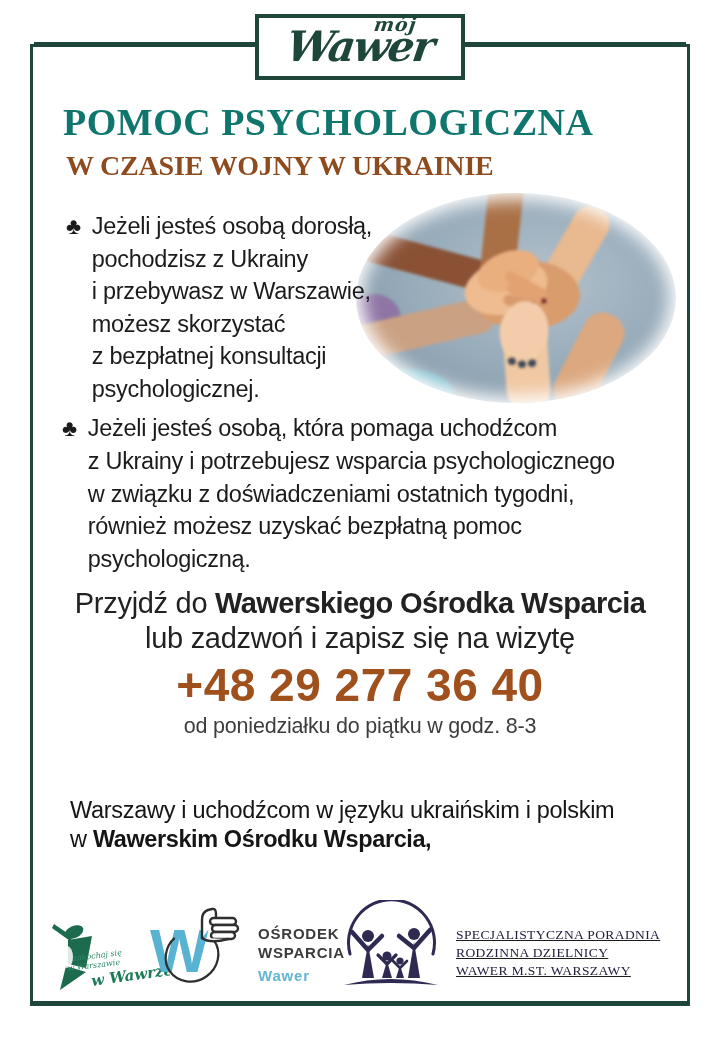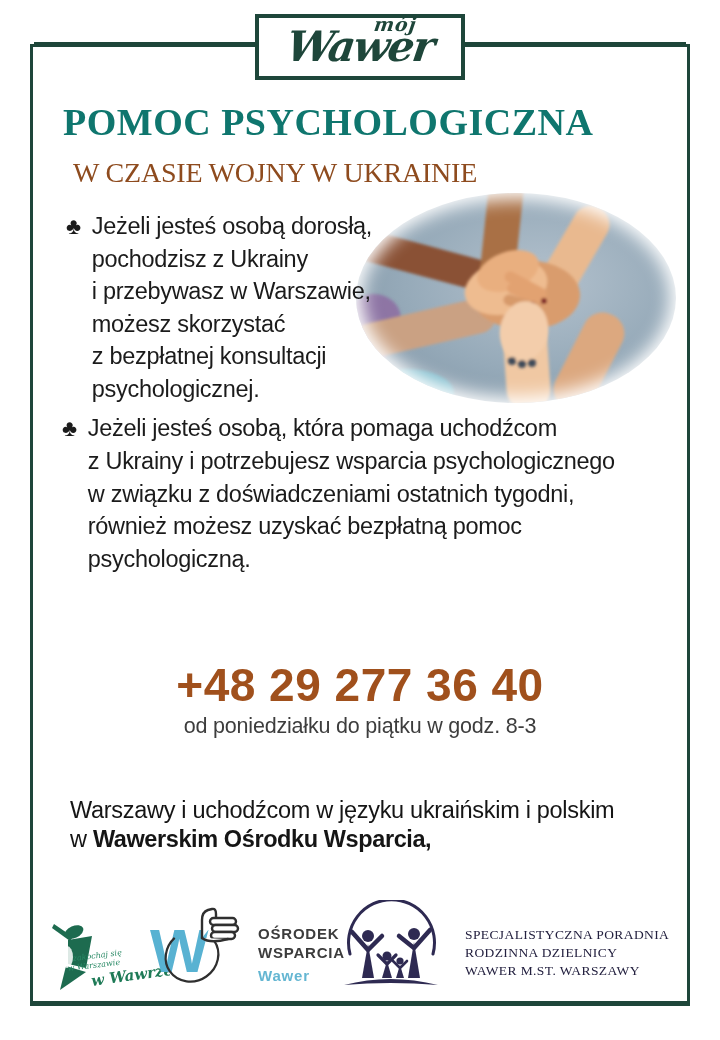--- a/index.html
+++ b/index.html
@@ -27,22 +27,22 @@
     font-family:"DejaVu Serif",serif;font-style:italic;font-weight:bold;
     font-size:42px;letter-spacing:-2px;
   }
   
   .title{
     position:absolute;left:63px;top:100px;margin:0;
     font-family:"Liberation Serif",serif;font-weight:bold;font-size:38px;
     color:#0f766e;letter-spacing:0.5px;white-space:nowrap;
   }
   .subtitle{
-    position:absolute;left:63px;top:147px;margin:10px;
-    font-family:"Liberation Serif",serif;font-weight:normal;font-size:28px;
+    position:absolute;left:63px;top:147px;margin:3px;
+    font-family:"Liberation Serif",serif;font-weight:bold;font-size:28px;
     color:#8e4b1e;letter-spacing:-0.2px;white-space:nowrap;
   }
   
   .hands-oval{
     position:absolute;left:356px;top:193px;width:320px;height:210px;
     border-radius:50%;overflow:hidden;
     box-shadow:inset 0 0 26px 18px #ffffff;
   }
   .hands-oval svg{display:block;width:100%;height:100%;}
   .hands-feather{
@@ -72,21 +72,21 @@
     color:#151515;letter-spacing:-0.3px;}
   .info b{letter-spacing:-0.4px;margin-top:12px;}
   
   .footer-logos{position:absolute;left:0;top:896px;width:720px;height:108px;}
   .logo-zakochaj{position:absolute;left:40px;top:24px;width:130px;height:82px;}
   .logo-osrodek{position:absolute;left:150px;top:8px;display:flex;}
   .logo-osrodek .ow-text{margin-left:12px;padding-top:20px;}
   .ow-line{font-size:15px;font-weight:bold;color:#3c3c3c;letter-spacing:0.8px;line-height:19px;}
   .ow-wawer{font-size:15px;font-weight:bold;color:#64b6d2;letter-spacing:0.8px;margin-top:5px;}
   .logo-poradnia{position:absolute;left:338px;top:4px;display:flex;}
-  .logo-poradnia .sp-text{margin-left:23px;padding-top:26px;}
+  .logo-poradnia .sp-text{margin-left:14px;padding-top:26px;text-decoration:underline;}
   .sp-line{font-family:"Liberation Serif",serif;font-size:13.5px;color:#23203f;
     letter-spacing:0.4px;line-height:18px;white-space:nowrap;}
 </style>
 </head>
 <body>
 
 <div class="page">
 
   <div class="frame"></div>
   <div class="logo-line"></div>
@@ -156,20 +156,22 @@
   <div class="bullet bullet2">
     <span class="club">♣</span>
     <div class="btext">Jeżeli jesteś osobą, która pomaga uchodźcom
 z Ukrainy i potrzebujesz wsparcia psychologicznego
 w związku z doświadczeniami ostatnich tygodni,
 również możesz uzyskać bezpłatną pomoc
 psychologiczną.</div>
   </div>
 
   <div class="invite">
+    <div><span>Przyjdź do </span><span class="bold">Wawerskiego Ośrodka Wsparcia</span></div>
+    <div>lub zadzwoń i zapisz się na wizytę</div>
   </div>
 
   <div class="phone">+48 29 277 36 40</div>
   <div class="hours">od poniedziałku do piątku w godz. 8-3</div>
 
   <div class="info">
     <br>
     <span>Warszawy i uchodźcom w języku ukraińskim i polskim</span><br>
     <span>w </span><b>Wawerskim Ośrodku Wsparcia,</b><br>
   </div>

